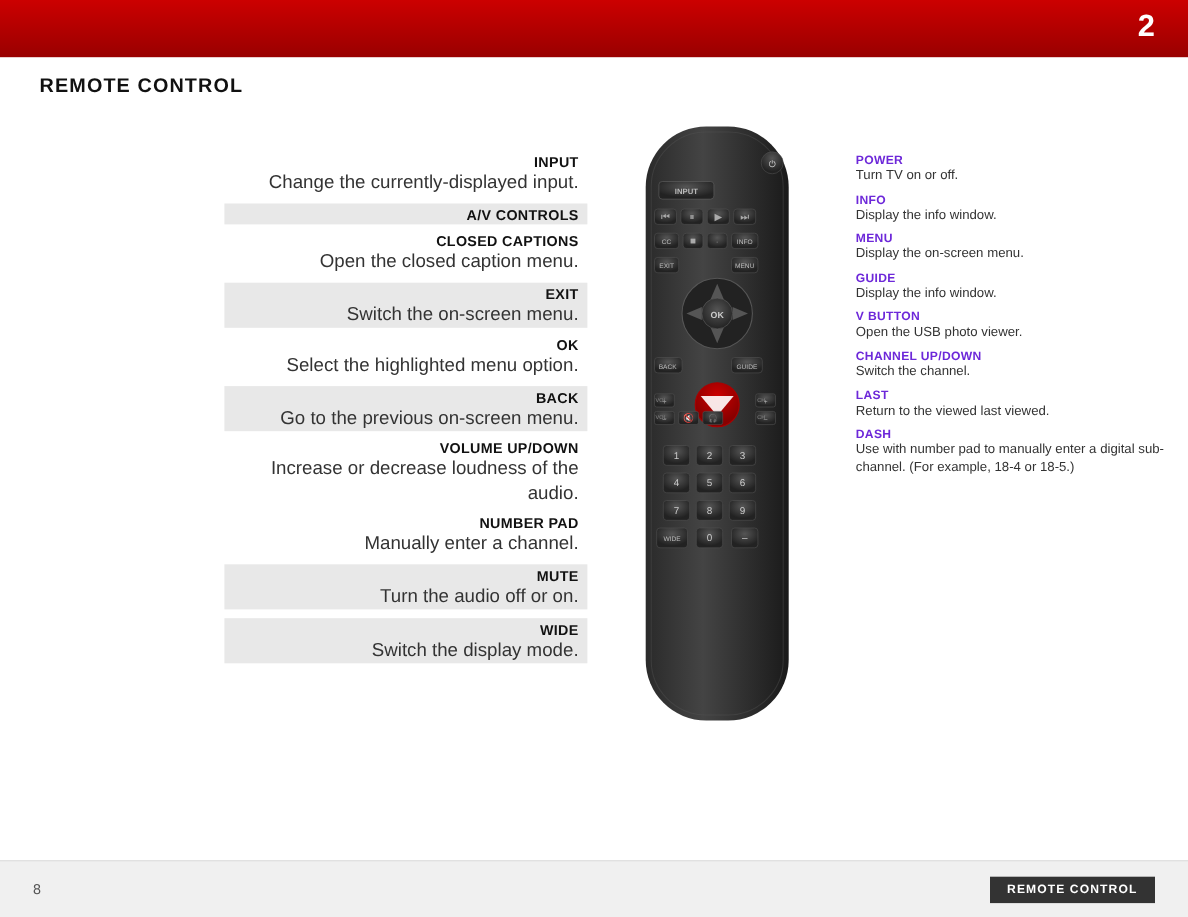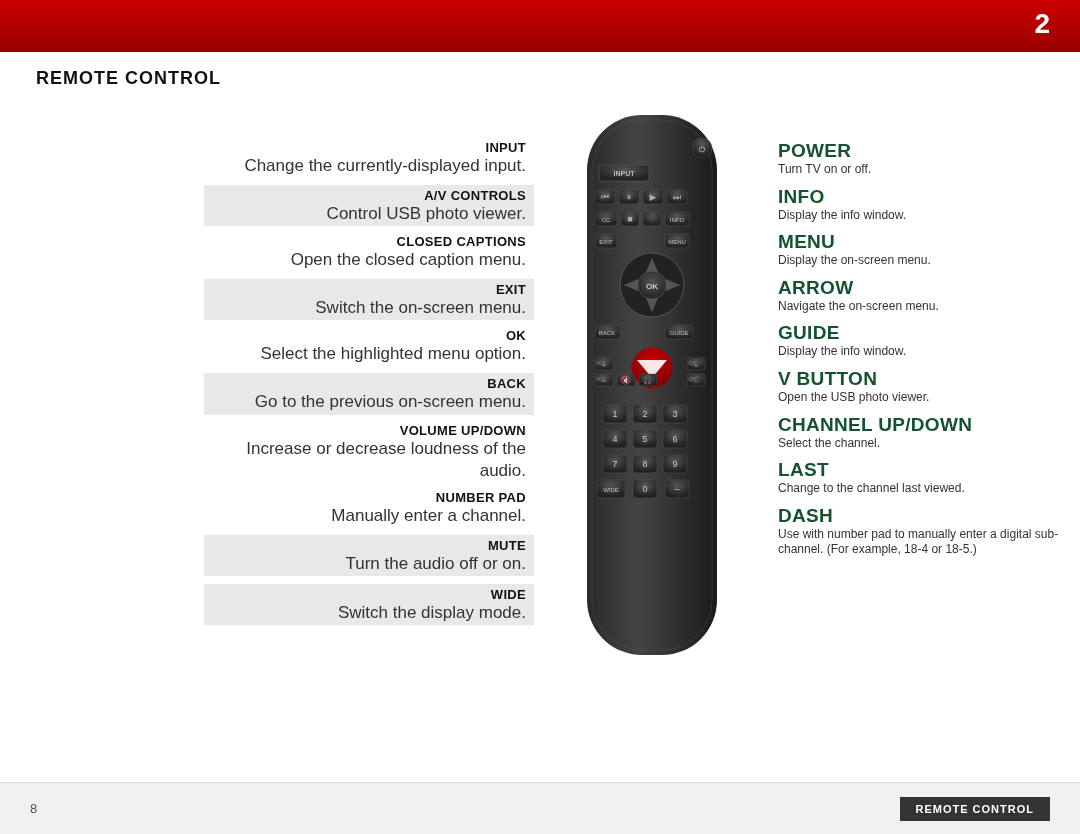--- a/index.html
+++ b/index.html
@@ -128,23 +128,23 @@
       padding-top: 30px;
       padding-left: 8px;
       display: flex;
       flex-direction: column;
       gap: 0;
     }
     .right-label-group {
       margin-bottom: 8px;
     }
     .right-label-title {
-      font-size: 19px;
+      font-size: 11px;
       font-weight: 900;
-      color: #14532d;
+      color: #6d28d9;
       display: block;
       text-transform: uppercase;
       letter-spacing: 0.3px;
     }
     .right-label-desc {
       font-size: 12px;
       color: #333;
       display: block;
       line-height: 1.3;
     }
@@ -166,21 +166,20 @@
 
 <div class="content-area">
 
   <div class="left-labels" id="left-labels-container">
   <div class="label-group">
       <span class="label-title">INPUT</span>
       <span class="label-desc">Change the currently-displayed input.</span>
     </div>
       <div class="label-group shaded">
       <span class="label-title">A/V CONTROLS</span>
-      <span class="label-desc">Control USB photo viewer.</span>
     </div>
       <div class="label-group">
       <span class="label-title">CLOSED CAPTIONS</span>
       <span class="label-desc">Open the closed caption menu.</span>
     </div>
       <div class="label-group shaded">
       <span class="label-title">EXIT</span>
       <span class="label-desc">Switch the on-screen menu.</span>
     </div>
       <div class="label-group">
@@ -345,38 +344,34 @@
     </div>
       <div class="right-label-group">
       <span class="right-label-title">INFO</span>
       <span class="right-label-desc">Display the info window.</span>
     </div>
       <div class="right-label-group">
       <span class="right-label-title">MENU</span>
       <span class="right-label-desc">Display the on-screen menu.</span>
     </div>
       <div class="right-label-group">
-      <span class="right-label-title">ARROW</span>
-      <span class="right-label-desc">Navigate the on-screen menu.</span>
-    </div>
-      <div class="right-label-group">
       <span class="right-label-title">GUIDE</span>
       <span class="right-label-desc">Display the info window.</span>
     </div>
       <div class="right-label-group">
       <span class="right-label-title">V BUTTON</span>
       <span class="right-label-desc">Open the USB photo viewer.</span>
     </div>
       <div class="right-label-group">
       <span class="right-label-title">CHANNEL UP/DOWN</span>
-      <span class="right-label-desc">Select the channel.</span>
+      <span class="right-label-desc">Switch the channel.</span>
     </div>
       <div class="right-label-group">
       <span class="right-label-title">LAST</span>
-      <span class="right-label-desc">Change to the channel last viewed.</span>
+      <span class="right-label-desc">Return to the viewed last viewed.</span>
     </div>
       <div class="right-label-group">
       <span class="right-label-title">DASH</span>
       <span class="right-label-desc">Use with number pad to manually enter a digital sub-channel. (For example, 18-4 or 18-5.)</span>
     </div>
     </div>
 
 </div>
 
 <div class="bottom-bar">

